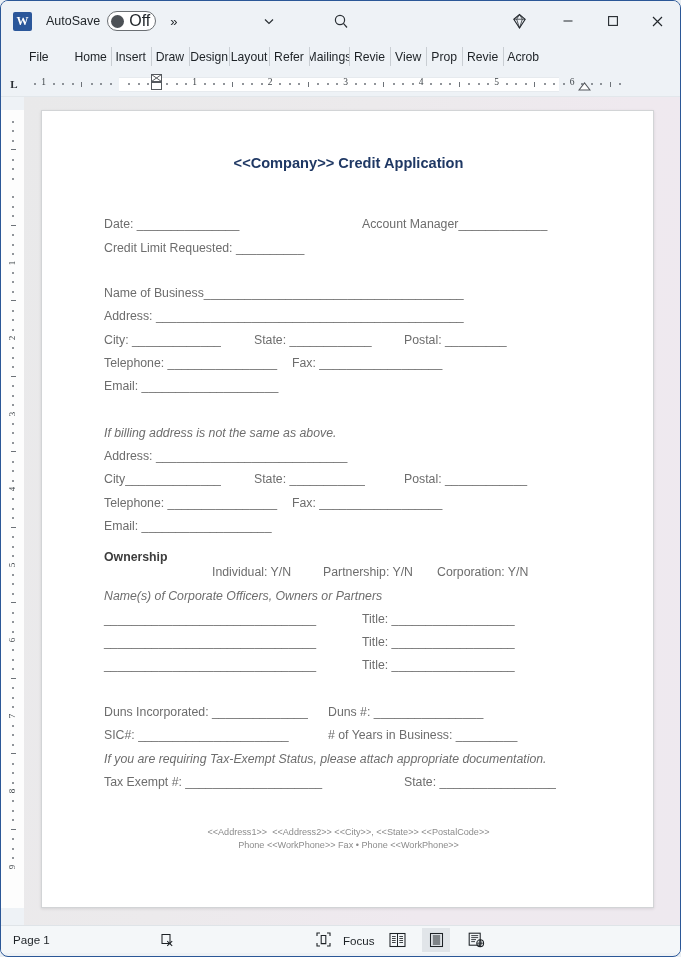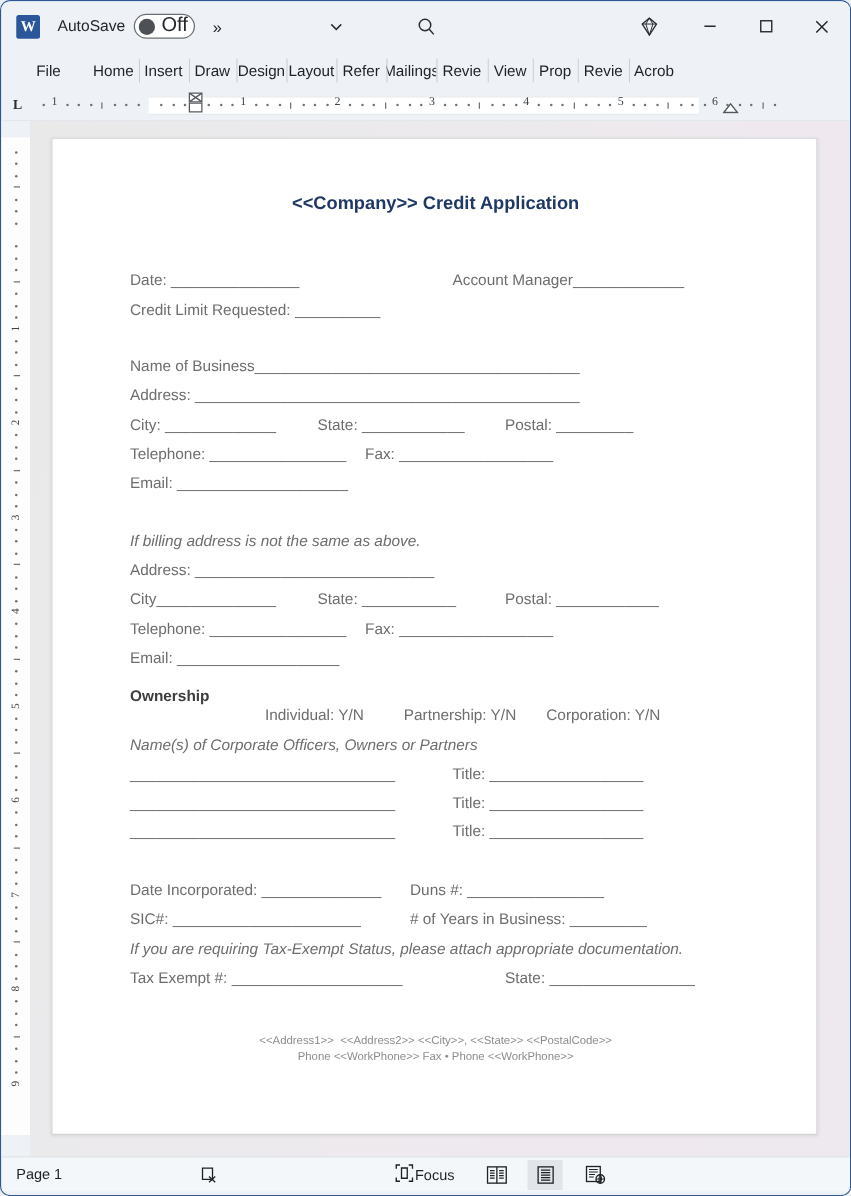--- a/index.html
+++ b/index.html
@@ -325,21 +325,21 @@
   .sb-icon {
     position: absolute;
     display: flex; align-items: center; justify-content: center;
     height: 22px;
     top: 3px;
     color: #1d2226;
   }
   .sb-focus {
     position: absolute;
     left: 315px; top: 0; height: 28px;
-    display: flex; align-items: center; gap: 1px;
+    display: flex; align-items: center; gap: 12px;
   }
   .viewbtn {
     position: absolute;
     top: 2px;
     width: 28px; height: 24px;
     display: flex; align-items: center; justify-content: center;
   }
   .viewbtn.active { background: #e1e5e9; }
 </style>
 </head>
@@ -605,21 +605,21 @@
                 <div class="line" style="top: 454px; left: 170px;">Individual: Y/N</div>
                 <div class="line" style="top: 454px; left: 281px;">Partnership: Y/N</div>
                 <div class="line" style="top: 454px; left: 395px;">Corporation: Y/N</div>
                 <div class="line it" style="top: 478px;">Name(s) of Corporate Officers, Owners or Partners</div>
                 <div class="line" style="top: 501px;">_______________________________</div>
                 <div class="line" style="top: 501px; left: 320px;">Title: __________________</div>
                 <div class="line" style="top: 524px;">_______________________________</div>
                 <div class="line" style="top: 524px; left: 320px;">Title: __________________</div>
                 <div class="line" style="top: 547px;">_______________________________</div>
                 <div class="line" style="top: 547px; left: 320px;">Title: __________________</div>
-                <div class="line" style="top: 594px;">Date Incorporated: ______________</div>
+                <div class="line" style="top: 594px;">Duns Incorporated: ______________</div>
                 <div class="line" style="top: 594px; left: 286px;">Duns #: ________________</div>
                 <div class="line" style="top: 617px; left: 62px;">SIC#: ______________________</div>
                 <div class="line" style="top: 617px; left: 286px;"># of Years in Business: _________</div>
                 <div class="line it" style="top: 641px;">If you are requiring Tax-Exempt Status, please attach appropriate documentation.</div>
                 <div class="line" style="top: 664px;">Tax Exempt #: ____________________</div>
                 <div class="line" style="top: 664px; left: 362px;">State: _________________</div>
               </div>
             <div class="footer-line" style="top:716px">&lt;&lt;Address1&gt;&gt;  &lt;&lt;Address2&gt;&gt; &lt;&lt;City&gt;&gt;, &lt;&lt;State&gt;&gt; &lt;&lt;PostalCode&gt;&gt;</div>
             <div class="footer-line" style="top:729px">Phone &lt;&lt;WorkPhone&gt;&gt; Fax • Phone &lt;&lt;WorkPhone&gt;&gt;</div>
           </div>

